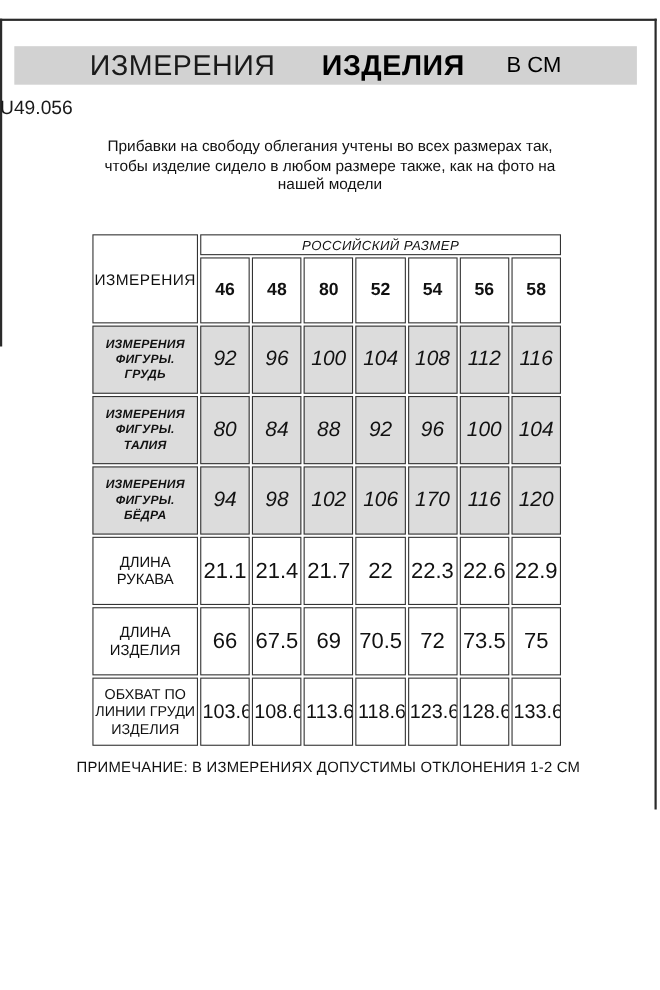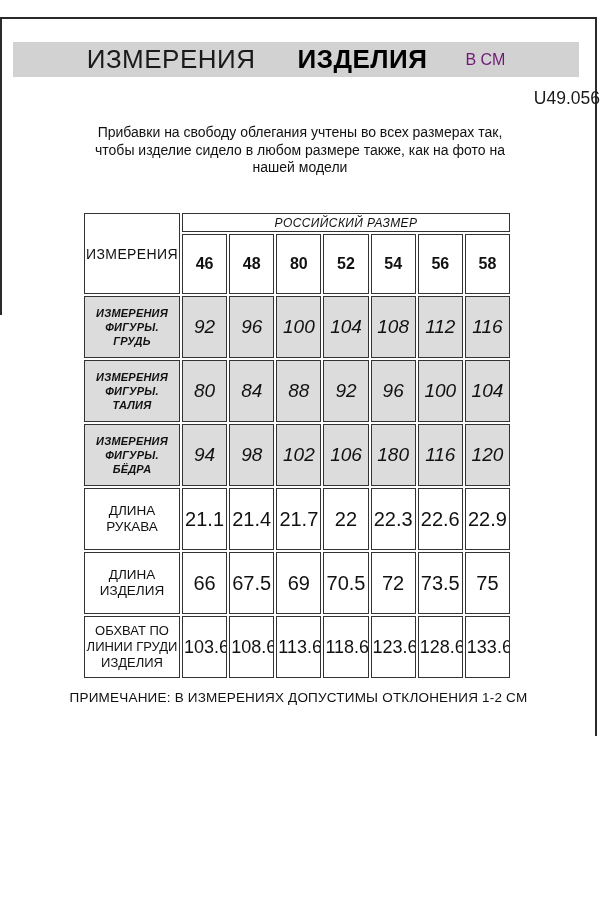--- a/index.html
+++ b/index.html
@@ -26,25 +26,25 @@
 
   
   .banner {
     position: absolute; top: 42px; left: 13px; width: 566px; height: 35px;
     background: var(--banner-bg, #d2d2d2);
     display: flex; align-items: center; justify-content: center;
     white-space: nowrap;
   }
   .banner .t1 { font-size: 26px; font-weight: 400; color: #1a1a1a; letter-spacing: 0.5px; }
   .banner .t2 { font-size: 26px; font-weight: 700; color: #000; margin-left: 42px; letter-spacing: 0.5px; }
-  .banner .t3 { font-size: 16px; font-weight: 400; color: #701a75; margin-left: 38px; }
+  .banner .t3 { font-size: 20px; font-weight: 400; color: #000000; margin-left: 38px; }
 
   .code {
     position: absolute; top: 88px; left: 0; width: 600px;
-    text-align: right; font-size: 17.5px; font-weight: 400; color: #1a1a1a;
+    text-align: left; font-size: 17.5px; font-weight: 400; color: #1a1a1a;
   }
   .desc {
     position: absolute; top: 124px; left: 80px; width: 440px;
     text-align: center; font-size: 14px; line-height: 17.5px; font-weight: 400; color: #111;
   }
 
   
   table.size-table {
     position: absolute; top: 211px; left: 82px; width: 430px;
     border-spacing: 2px; border-collapse: separate; table-layout: fixed;
@@ -139,21 +139,21 @@
         <td>100</td>
         <td>104</td>
       </tr>
 
       <tr class="figure">
         <td class="lbl">ИЗМЕРЕНИЯ ФИГУРЫ. БЁДРА</td>
         <td>94</td>
         <td>98</td>
         <td>102</td>
         <td>106</td>
-        <td>180</td>
+        <td>170</td>
         <td>116</td>
         <td>120</td>
       </tr>
 
       <tr class="plain">
         <td class="lbl">ДЛИНА РУКАВА</td>
         <td>21.1</td>
         <td>21.4</td>
         <td>21.7</td>
         <td>22</td>

